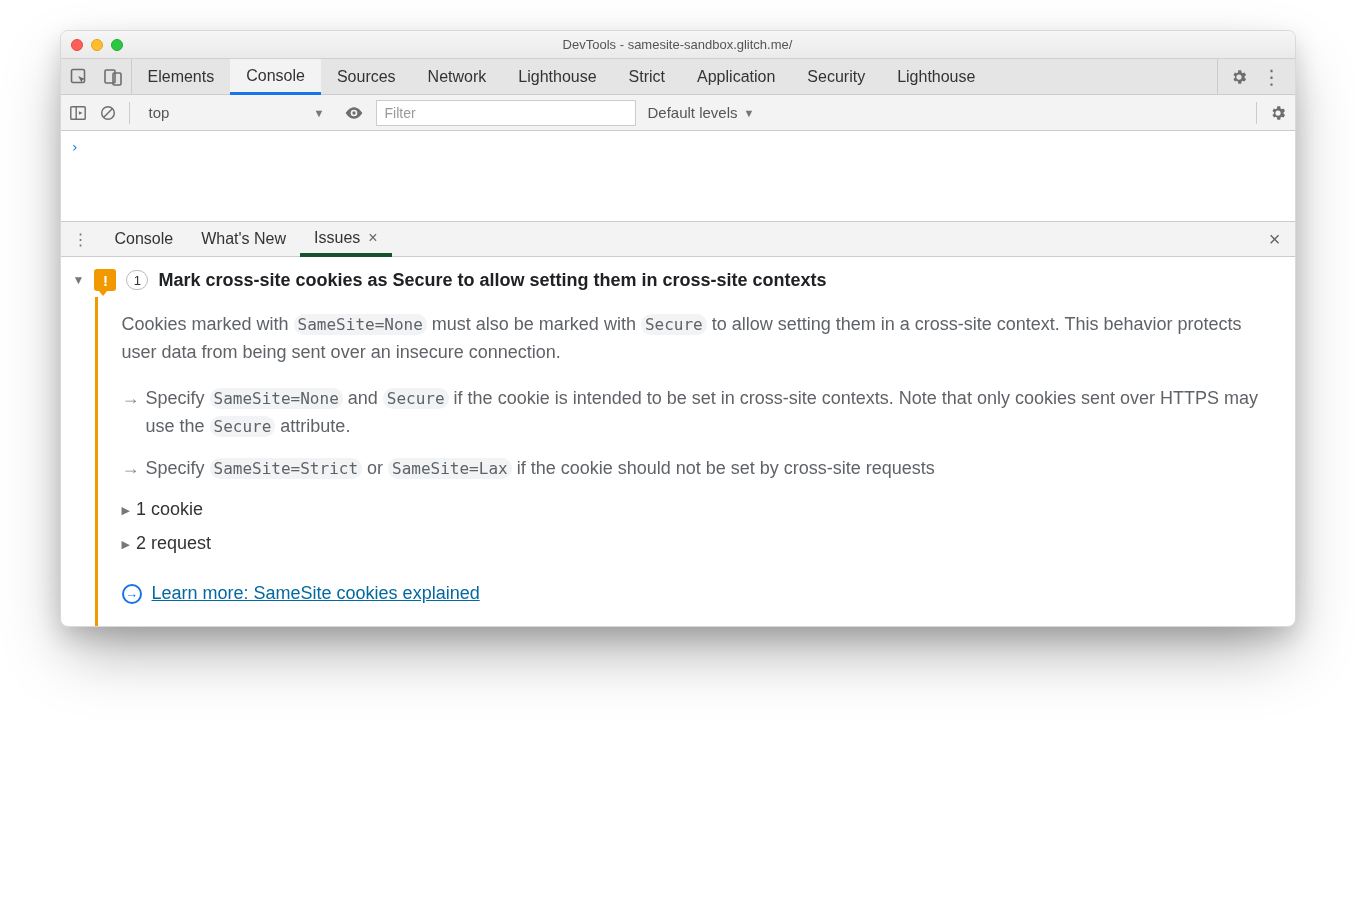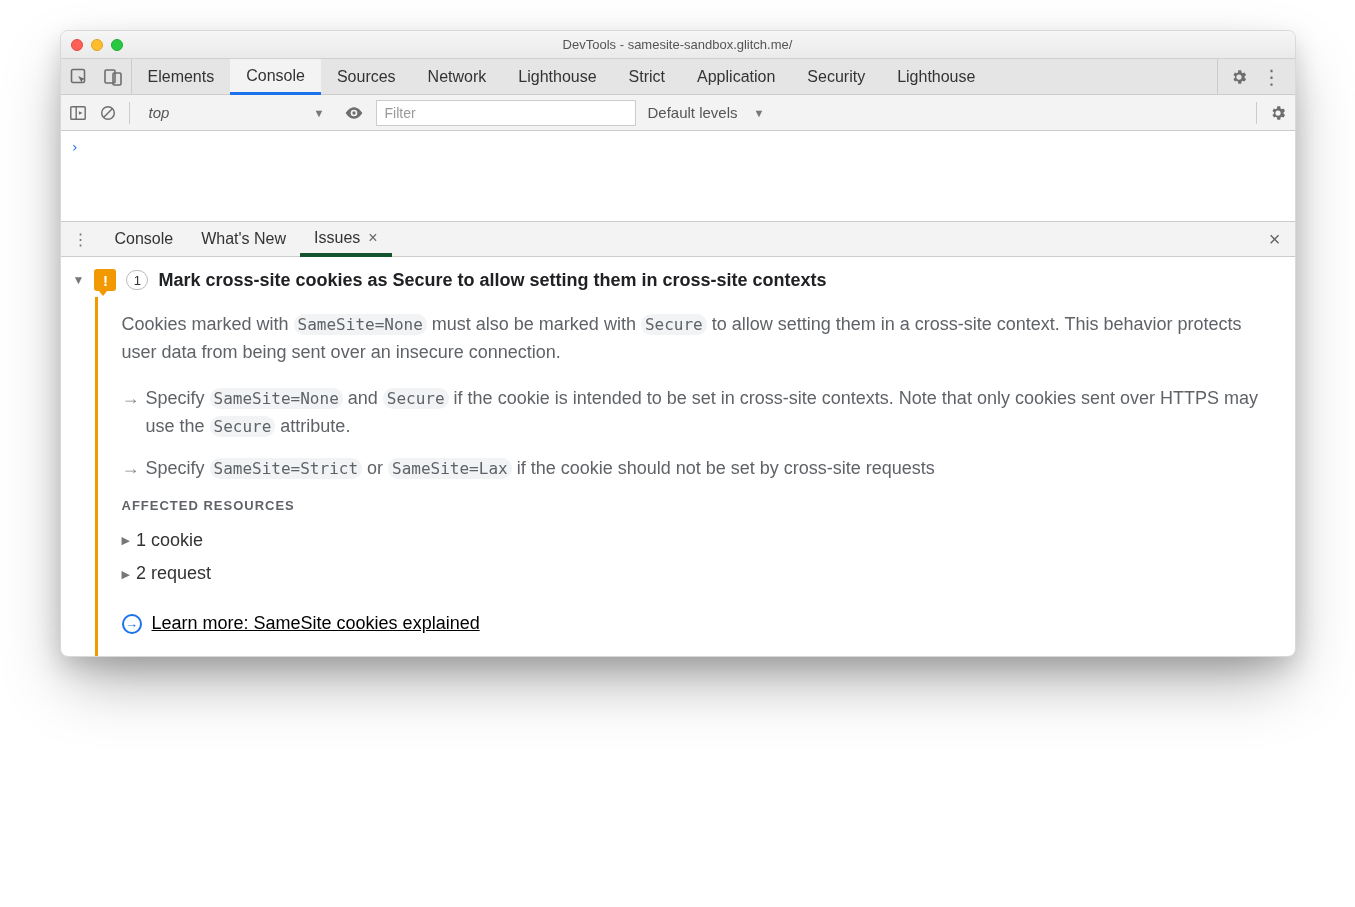--- a/index.html
+++ b/index.html
@@ -55,27 +55,27 @@
   .toolbar {
     display:flex; align-items:center;
     height:36px;
     border-bottom:1px solid #ccc;
     font-size:15px; color:#555;
     padding:0 8px;
     gap:12px;
     background:#f3f3f3;
   }
   .toolbar .sep{width:1px;height:22px;background:#ccc;}
-  .context-sel{display:flex;align-items:center;gap:6px;border:1px solid transparent;padding:2px 6px;min-width:190px;justify-content:space-between;font-style:italic;}
+  .context-sel{display:flex;align-items:center;gap:6px;border:1px solid transparent;padding:2px 6px;min-width:190px;justify-content:space-between;}
   .context-sel .tri{font-size:11px;color:#777;}
   .filter-input{
     width:260px;height:26px;border:1px solid #ccc;background:#fff;padding:0 8px;font-size:14px;color:#333;
   }
   .filter-input::placeholder{color:#999;}
-  .levels{display:flex;align-items:center;gap:16px;}
+  .levels{display:flex;align-items:center;gap:6px;}
   .toolbar .flex{flex:1;}
 
   
   .console-area{
     min-height:90px;
     padding:8px 10px;
     font-family: Menlo, Consolas, monospace;
     font-size:14px;
     color:#1a73e8;
   }
@@ -124,21 +124,21 @@
     background:#f1f3f4;padding:1px 4px;border-radius:10px;font-size:16px;color:#5f6368;
   }
   .arrow-item{display:flex;gap:6px;margin-bottom:14px;}
   .arrow-item .arrw{color:#888;}
   .section-head{
     font-size:13px;letter-spacing:1px;font-weight:700;color:#5f6368;margin:14px 0 10px;
   }
   .afrow{display:flex;align-items:center;gap:6px;font-size:18px;color:#333;margin-bottom:6px;}
   .afrow .tri{font-size:11px;color:#777;}
   .learn{display:flex;align-items:center;gap:10px;margin-top:22px;}
-  .learn a{color:#000000;font-size:18px;}
+  .learn a{color:#0369a1;font-size:18px;}
   .learn .circ{
     width:20px;height:20px;border:2px solid #1a73e8;border-radius:50%;
     display:flex;align-items:center;justify-content:center;color:#1a73e8;font-size:13px;
   }
 
   
   .svg{display:block;}
   .gear{fill:#6e6e6e;}
   .ghost{stroke:#6e6e6e;fill:none;stroke-width:1.6;}
 </style>
@@ -289,21 +289,20 @@
       </div>
     </div>
 
     <div class="arrow-item">
       <span class="arrw">→</span>
       <div>
         <span>Specify </span><code>SameSite=Strict</code><span> or </span><code>SameSite=Lax</code><span> if the cookie should not be set by cross-site requests</span>
       </div>
     </div>
 
-    <div class="section-head">AFFECTED RESOURCES</div>
     <div class="afrow">
       <span class="tri">▶</span>
       <span>1 cookie</span>
     </div>
     <div class="afrow">
       <span class="tri">▶</span>
       <span>2 request</span>
     </div>
 
     <div class="learn">

